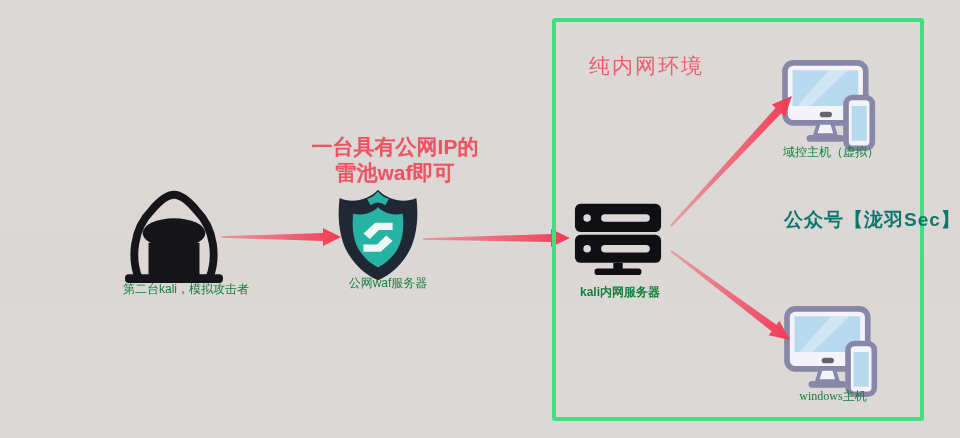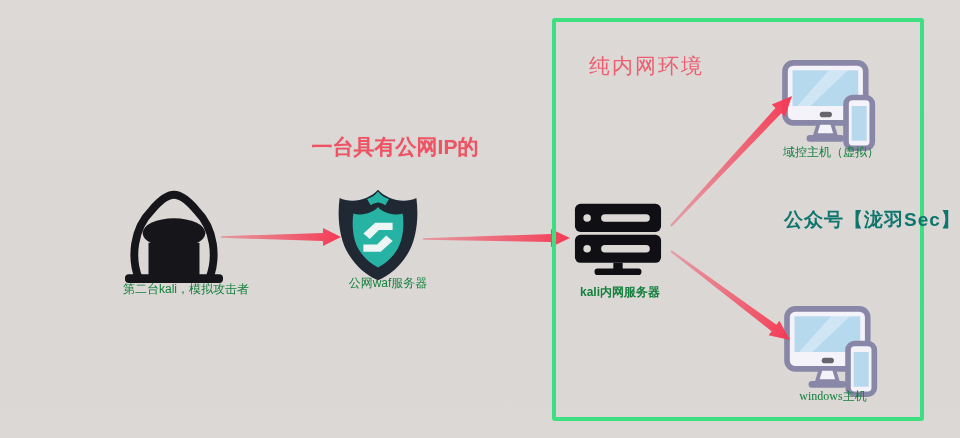--- a/index.html
+++ b/index.html
@@ -72,20 +72,21 @@
     <path d="M16,96 C8,76 10,46 29,27 C39,15 46,11 52,11 C58,11 65,15 75,27 C94,46 96,76 88,96" fill="none" stroke="#15151a" stroke-width="8" stroke-linecap="round"></path>
     <ellipse cx="52" cy="50" rx="32" ry="15" fill="#15151a"></ellipse>
     <rect x="26" y="60" width="52" height="34" fill="#15151a"></rect>
     <rect x="2" y="92" width="100" height="9" rx="4" fill="#15151a"></rect>
   </svg>
 </div>
 <div class="abs label-layer node-label" style="left:96px;top:282px;width:180px;">第二台kali，模拟攻击者</div>
 
 <div class="abs label-layer annotation-red" style="left:300px;top:134px;width:190px;">
   <div>一台具有公网IP的</div>
+  <div>雷池waf即可</div>
 </div>
 
 <div class="abs icon-box" style="left:332px;top:187px;width:92px;height:95px;">
   <svg width="92" height="95" viewBox="0 0 100 104">
     <path d="M50,3 C44,10 32,15 22,15 C17,15 12,14 8,12 C5,34 8,58 18,74 C26,87 37,97 50,102 C63,97 74,87 82,74 C92,58 95,34 92,12 C88,14 83,15 78,15 C68,15 56,10 50,3 Z" fill="#202834"></path>
     <path d="M50,22 C46,27 38,30 31,30 C28,30 25,30 23,29 C21,44 23,60 30,70 C35,78 42,84 50,88 C58,84 65,78 70,70 C77,60 79,44 77,29 C75,30 72,30 69,30 C62,30 54,27 50,22 Z" fill="#26b3a4"></path>
     <path d="M50,5 C47,9 43,12 38,13 L42,20 C45,18 48,17 50,17 C52,17 55,18 58,20 L62,13 C57,12 53,9 50,5 Z" fill="#26b3a4"></path>
     <path d="M66,39 L47,39 L34,51 L41,57 L51,47 L66,47 Z" fill="#eef6f5"></path>
     <path d="M34,71 L53,71 L66,59 L59,53 L49,63 L34,63 Z" fill="#eef6f5"></path>
   </svg>

